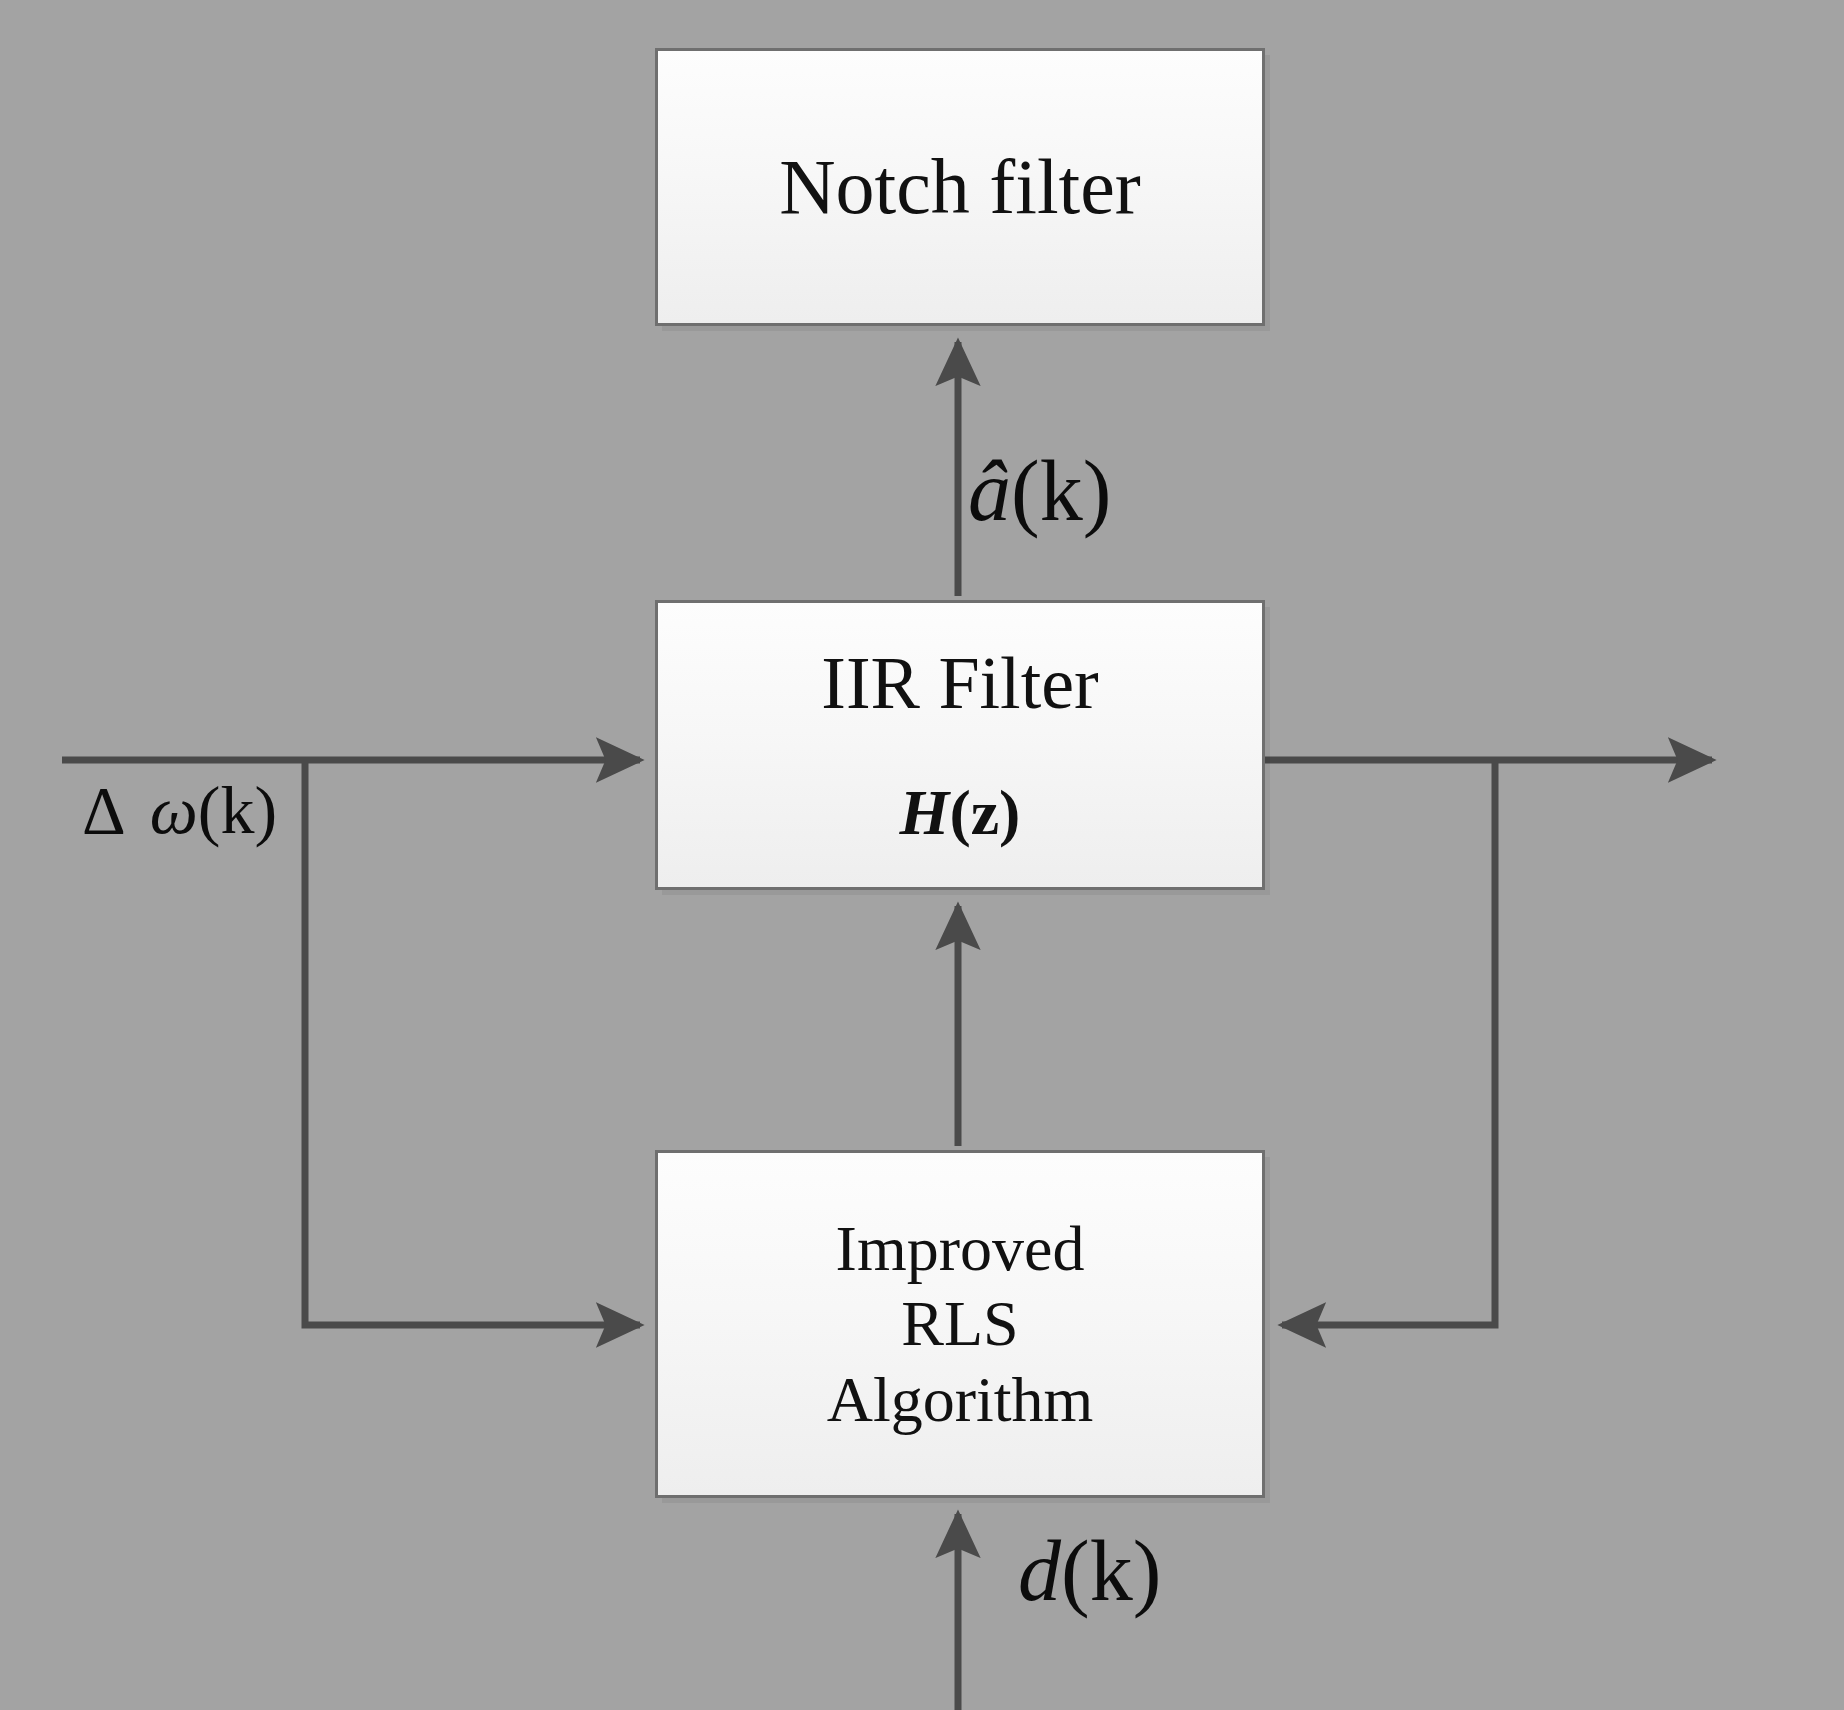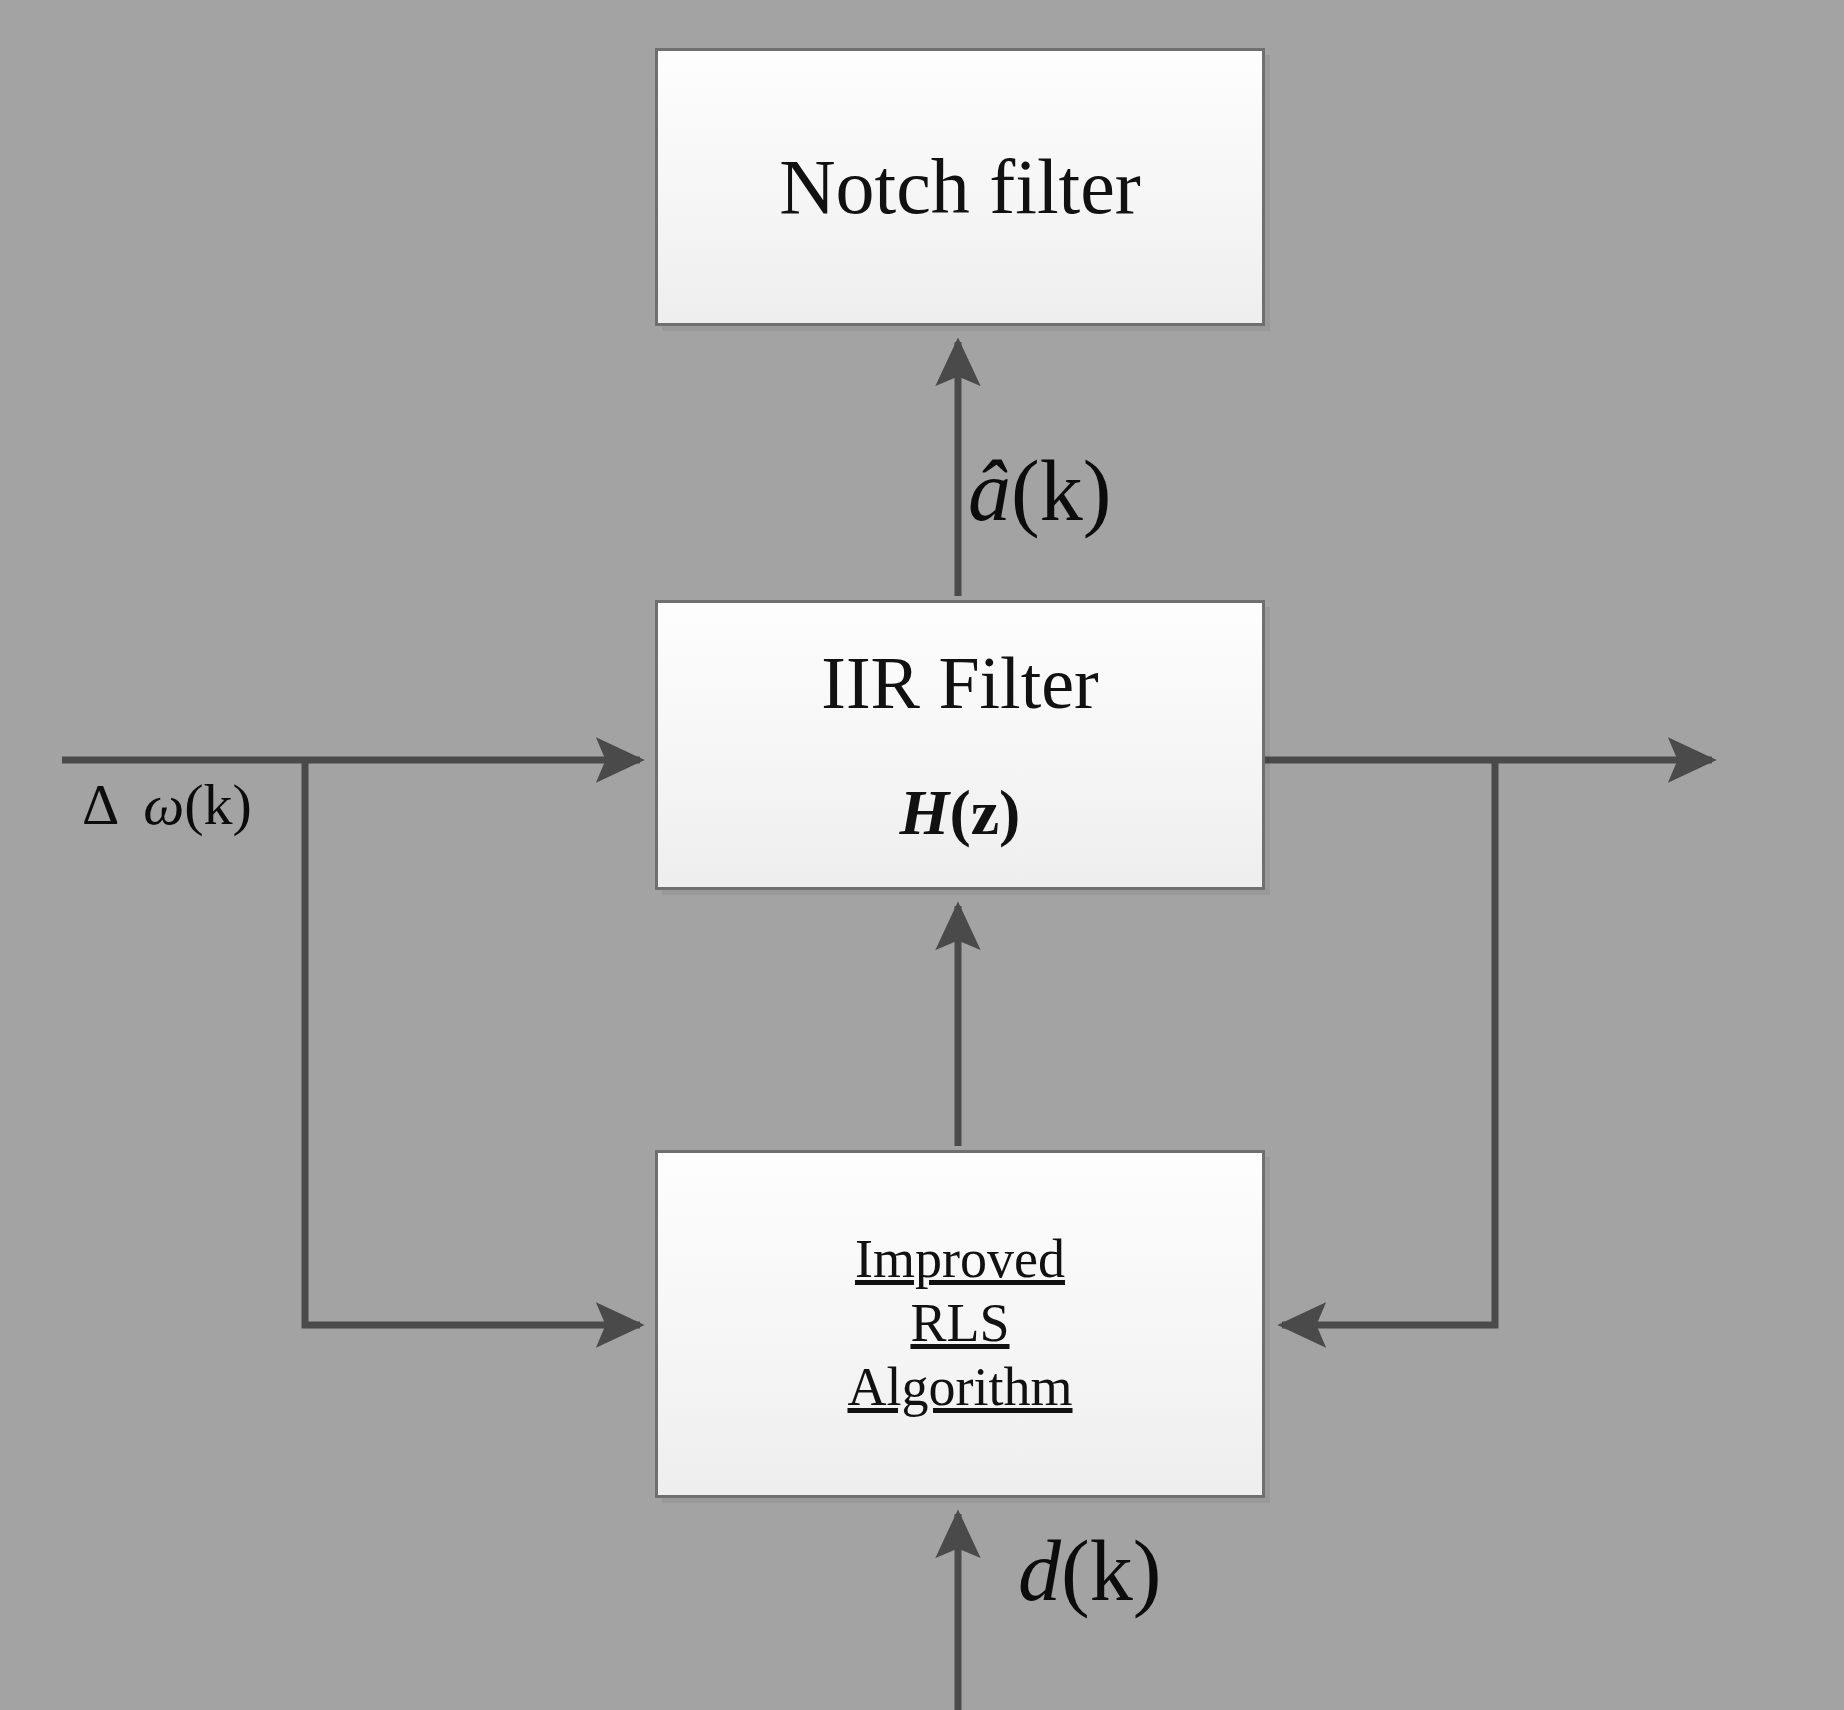--- a/index.html
+++ b/index.html
@@ -32,29 +32,29 @@
   .blk-line { display: block; white-space: nowrap; }
 
   #block-notch      { left: 655px; top: 48px;   width: 610px; height: 278px; }
   #block-notch .blk-line { font-size: 78px; }
 
   #block-iir        { left: 655px; top: 600px;  width: 610px; height: 290px; gap: 44px; }
   #block-iir .t1    { font-size: 74px; margin-bottom: 4px; }
   #block-iir .t2    { font-size: 64px; font-weight: bold; }
 
   #block-rls        { left: 655px; top: 1150px; width: 610px; height: 348px; }
-  #block-rls .blk-line { font-size: 54px; text-decoration: underline; }
+  #block-rls .blk-line { font-size: 64px; }
 
   .lbl {
     position: absolute;
     color: #0c0c0c;
     white-space: nowrap;
     line-height: 1;
   }
-  #label-delta-omega { left: 82px;  top: 776px;  font-size: 58px; }
+  #label-delta-omega { left: 82px;  top: 776px;  font-size: 68px; }
   #label-y-omega     { left: 1540px;top: 776px;  font-size: 86px; }
   #label-a-hat       { left: 968px; top: 448px;  font-size: 86px; text-align: right; }
   #label-d           { left: 1018px;top: 1528px; font-size: 86px; }
 
   .it { font-style: italic; }
   .sub {
     font-size: 0.62em;
     font-style: italic;
     vertical-align: -0.22em;
     letter-spacing: 0;

